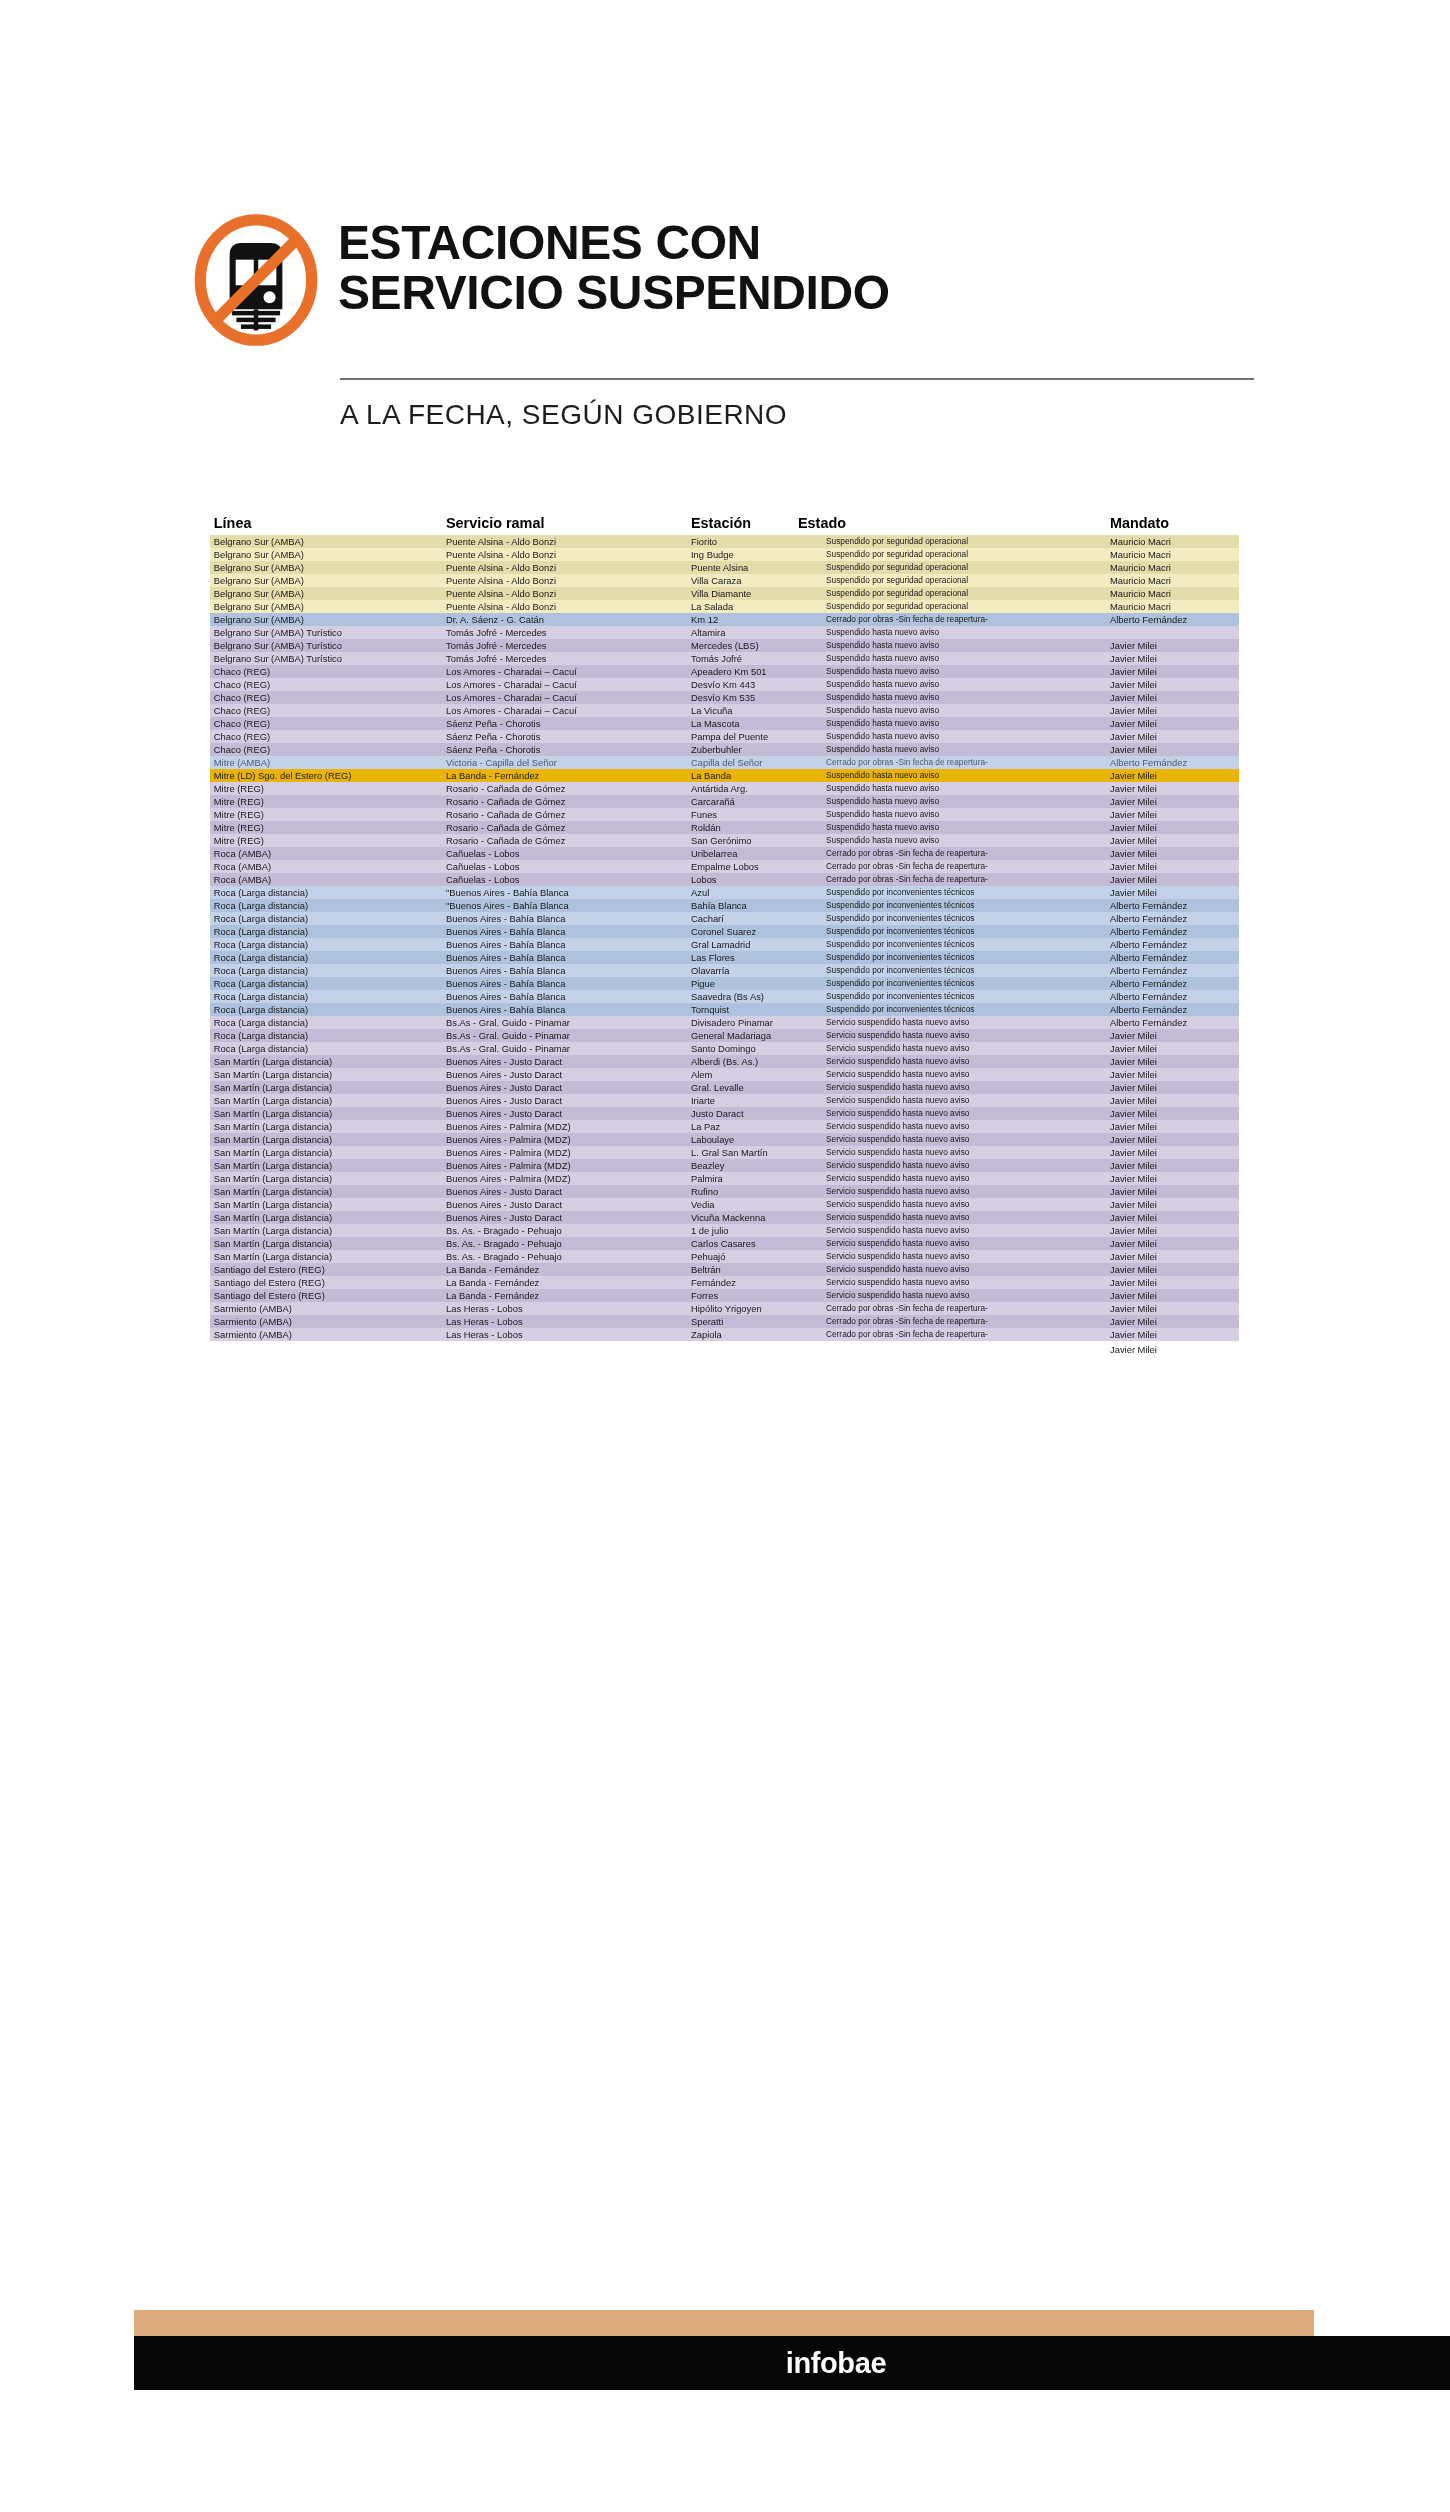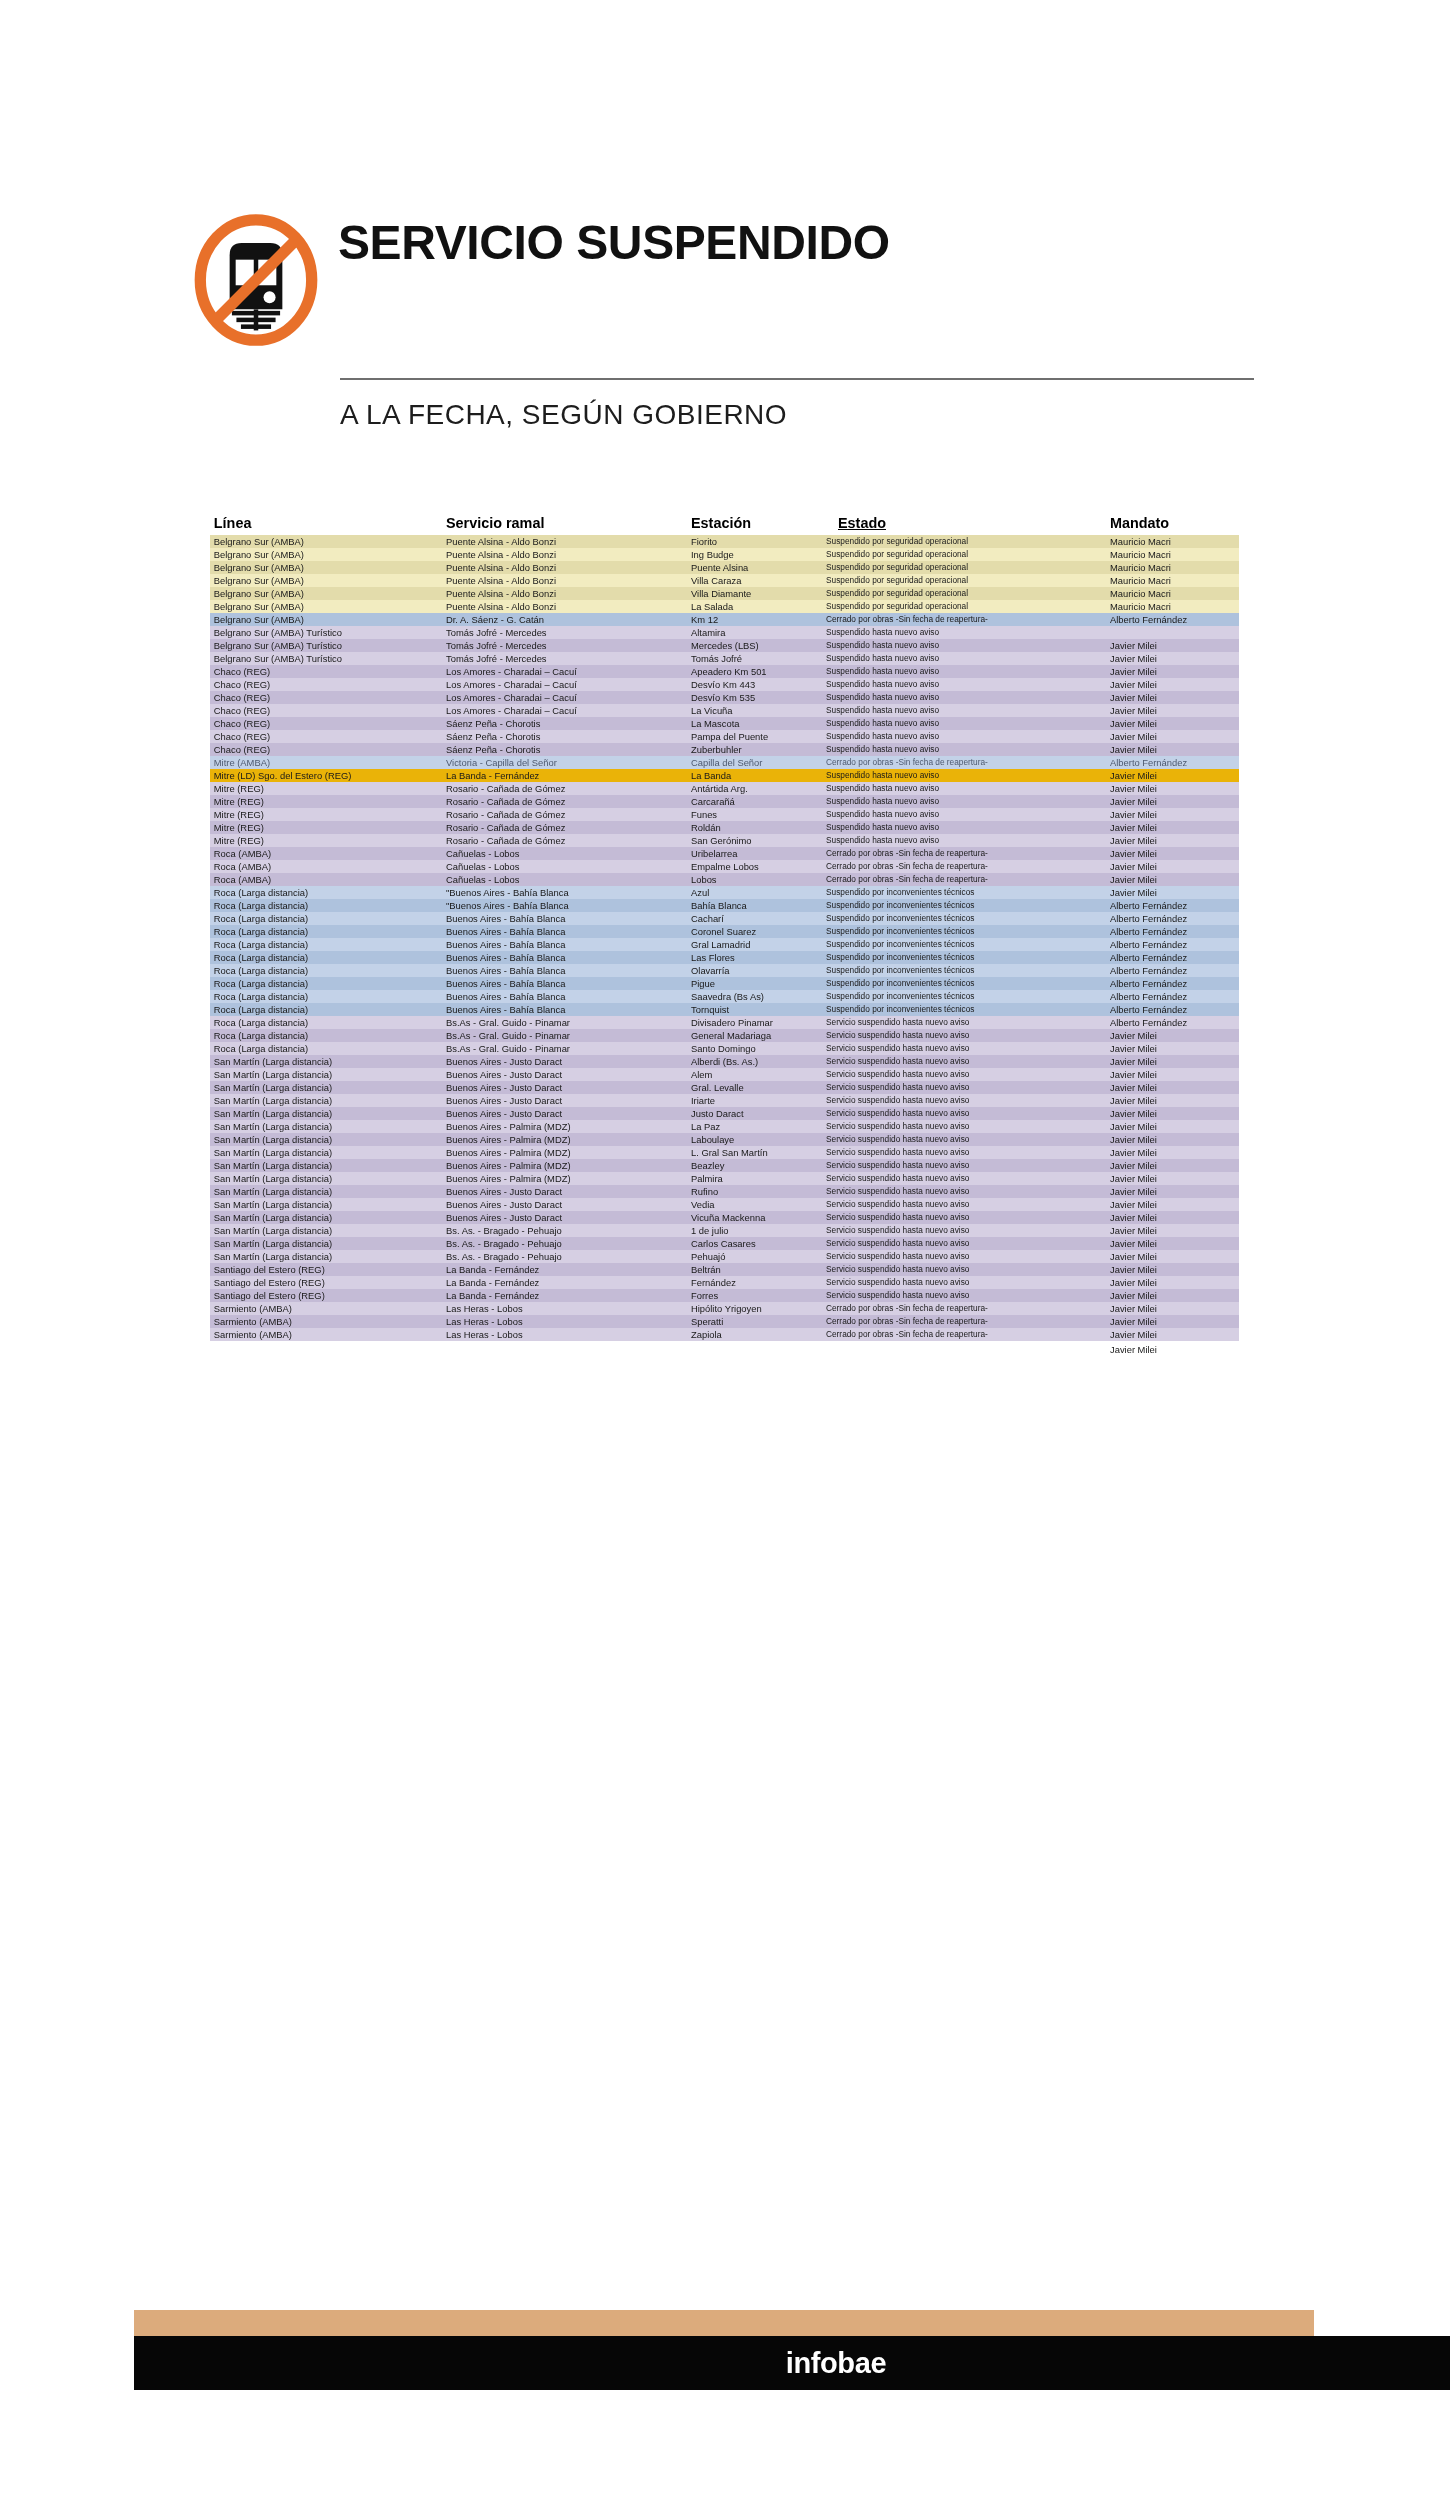--- a/index.html
+++ b/index.html
@@ -80,21 +80,21 @@
     position:absolute;
     bottom:4.5px;
     font-size:14.4px;
     font-weight:bold;
     color:#000000;
     white-space:nowrap;
   }
   .th.c0{ left:3.8px; }
   .th.c1{ left:236px; }
   .th.c2{ left:481px; }
-  .th.c3{ left:628px;text-decoration:underline; }
+  .th.c3{ left:588px; }
   .th.c4{ left:900px; }
 
   .tbody{
     position:relative;
     width:1029px;
     border-radius:25px;
   }
   .row{
     position:relative;
     height:13px;
@@ -188,20 +188,21 @@
 
         <circle cx="107" cy="112" r="8" fill="#ffffff"></circle>
 
         <ellipse cx="89" cy="89" rx="74" ry="80" fill="none" stroke="#e8702a" stroke-width="15"></ellipse>
 
         <line x1="36" y1="142" x2="142" y2="36" stroke="#e8702a" stroke-width="15" stroke-linecap="butt"></line>
       </svg>
     </div>
 
     <div class="title-block">
+      <div class="title-line">ESTACIONES CON</div>
       <div class="title-line">SERVICIO SUSPENDIDO</div>
     </div>
 
     <div class="title-rule"></div>
     <div class="subtitle">A LA FECHA, SEGÚN GOBIERNO</div>
   </div>
 
   <div class="table-area">
 
     <div class="thead">

